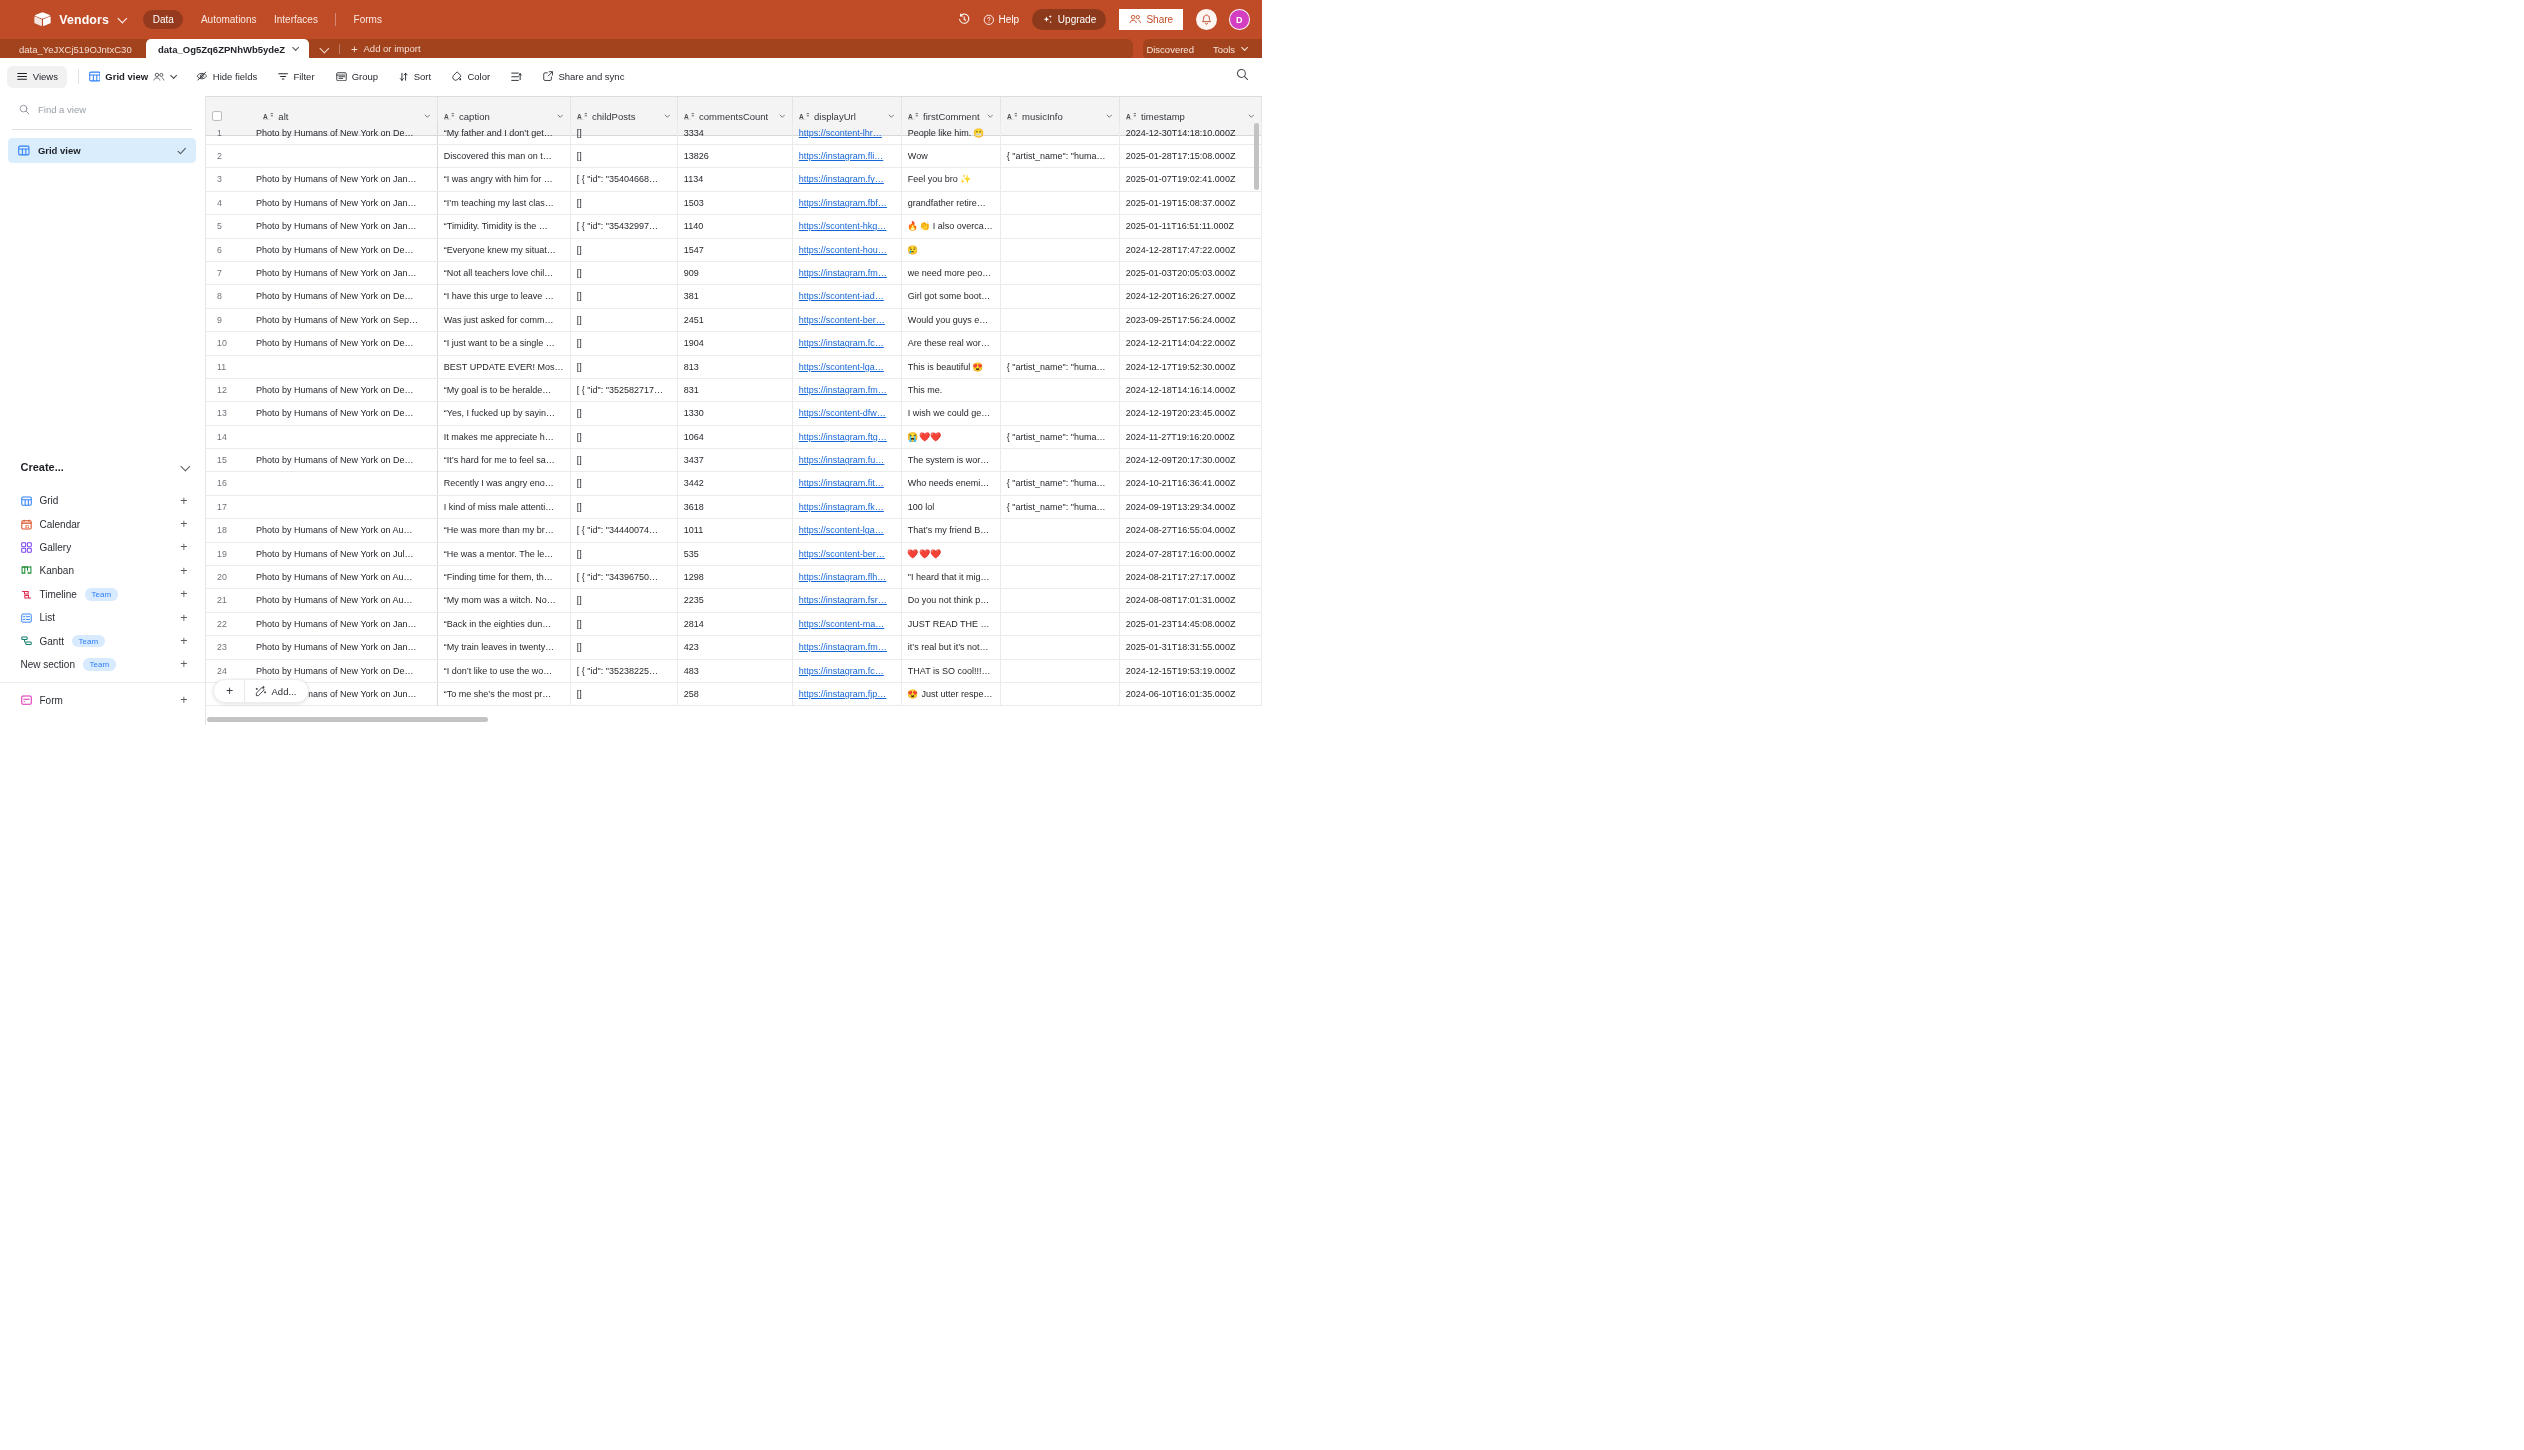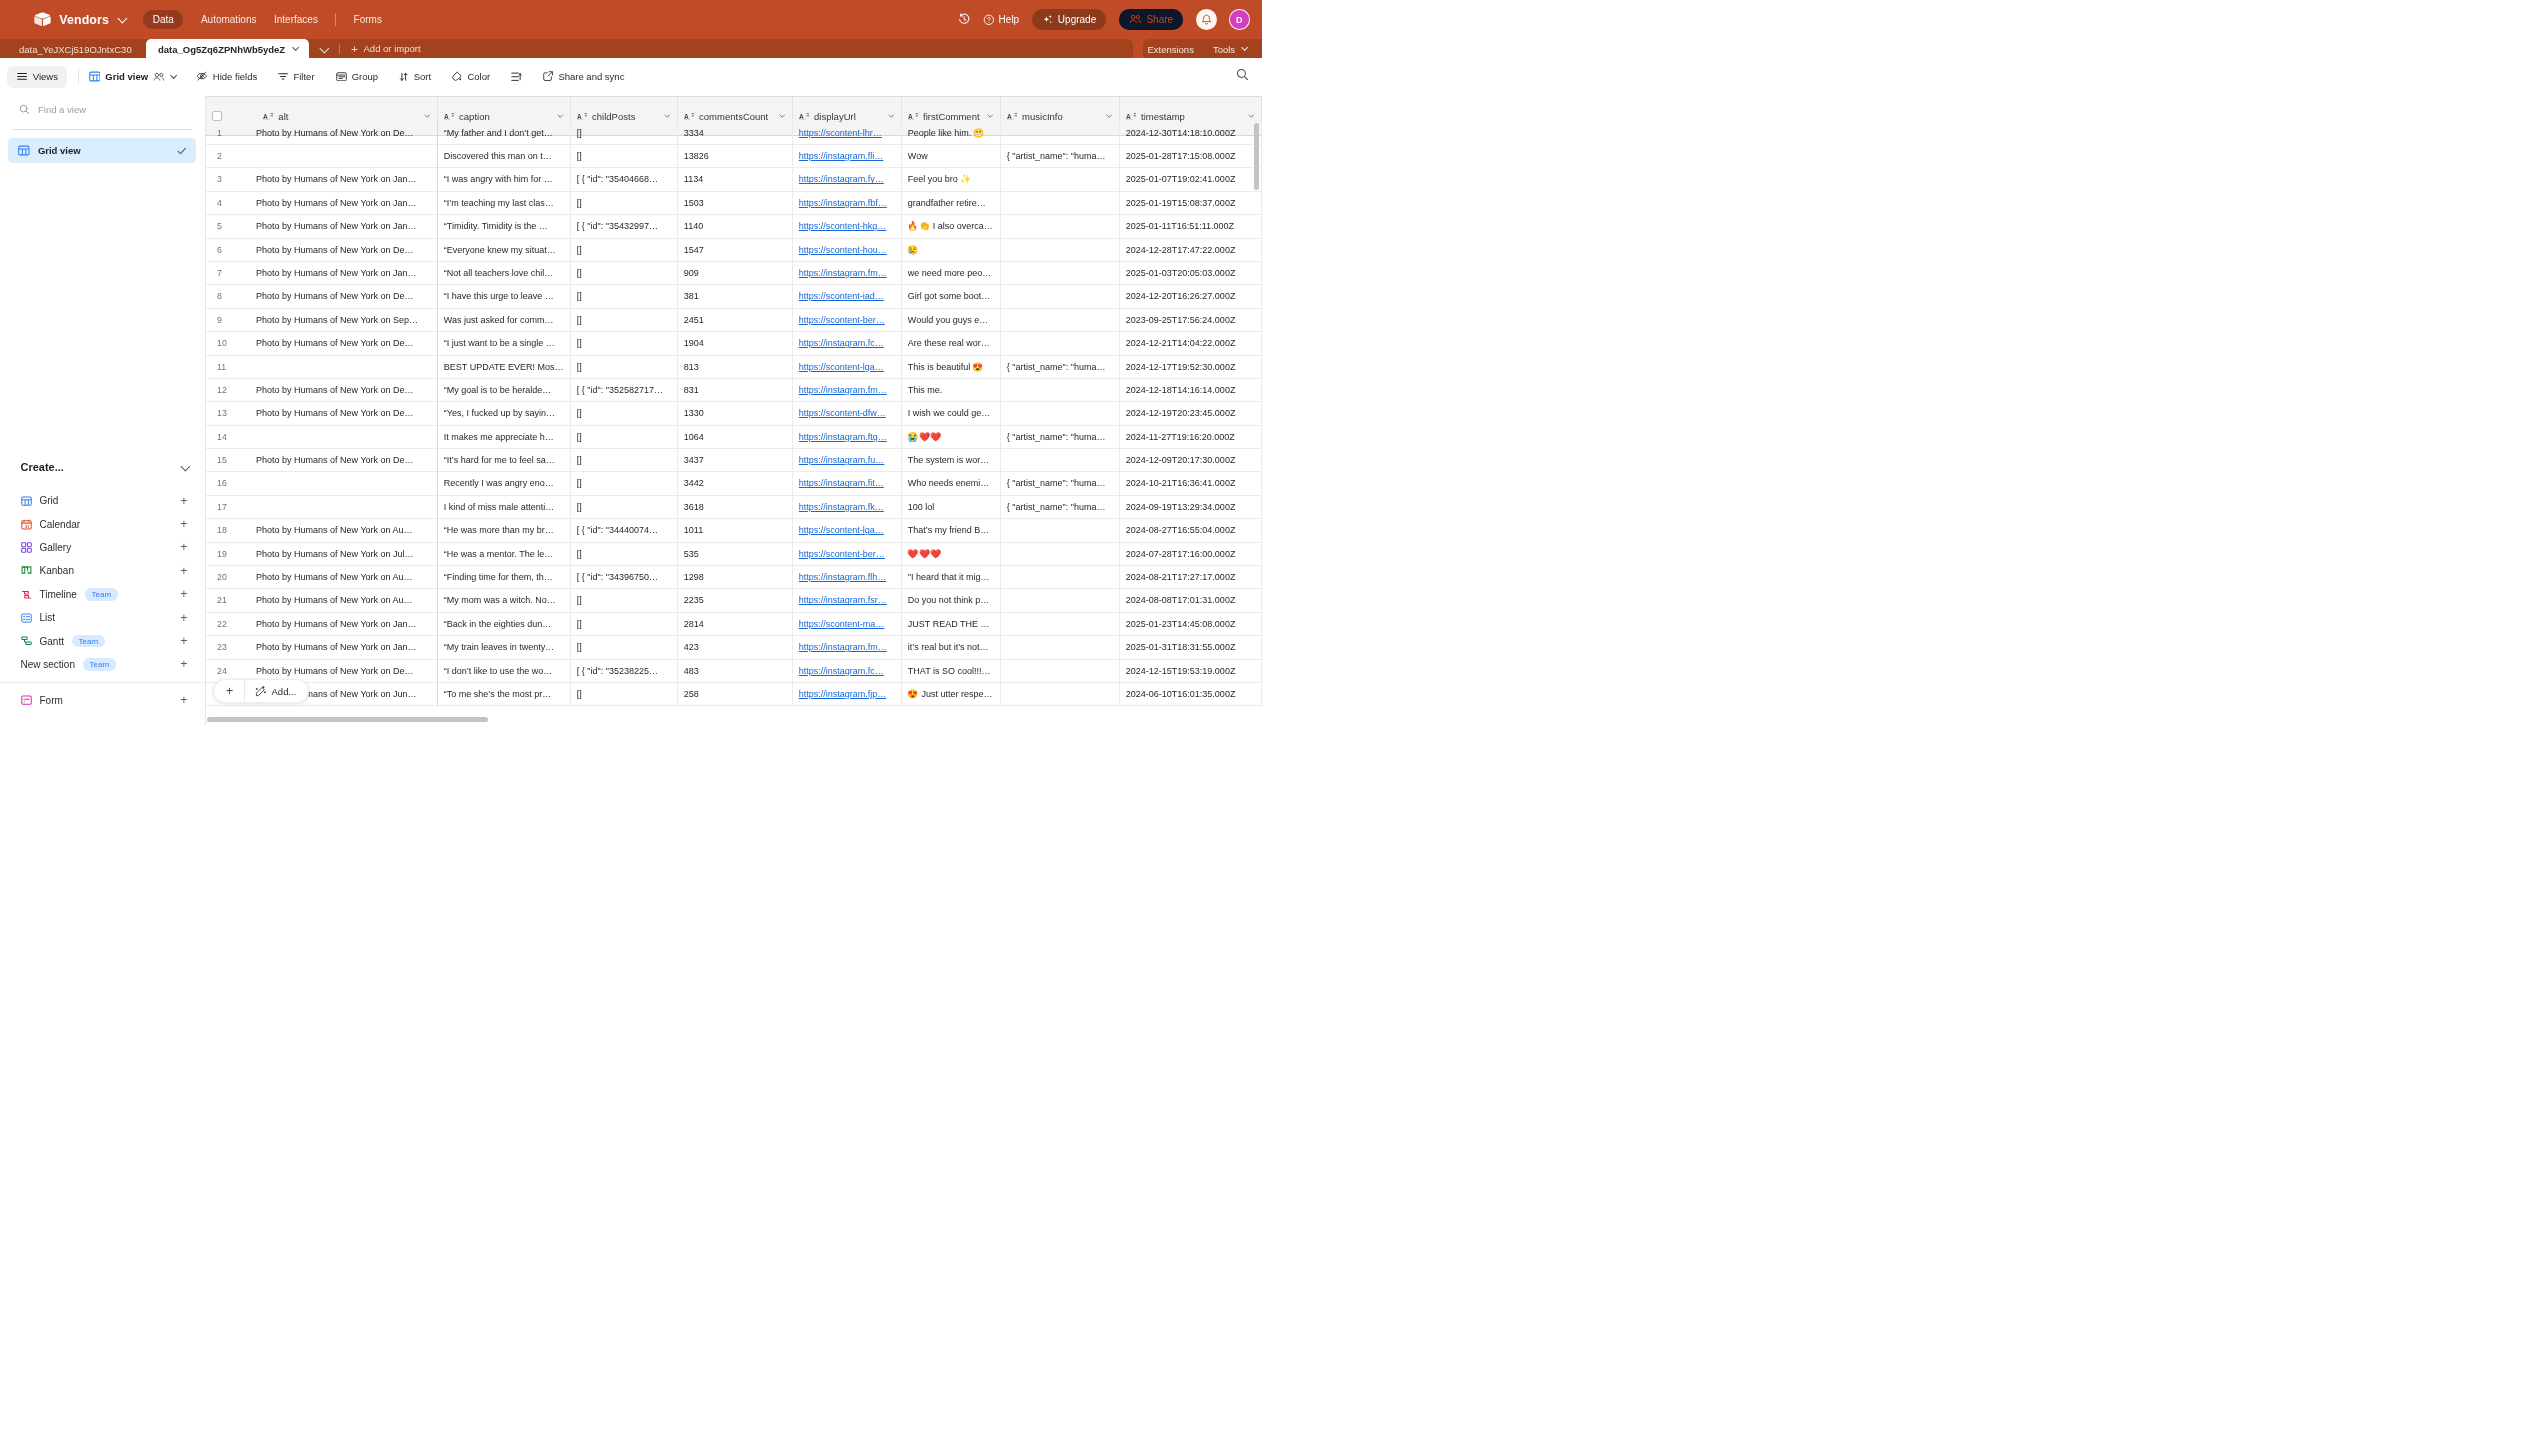--- a/index.html
+++ b/index.html
@@ -16,21 +16,21 @@
   .topbar{position:absolute;left:0;top:0;width:1262px;height:39px;background:var(--topbar);display:flex;align-items:center;padding:0 12.4px 0 17.5px;}
   .brand{display:flex;align-items:center;gap:8.8px;margin-left:16px;}
   .brand-name{color:#fff;font-size:12.4px;font-weight:bold;letter-spacing:0.1px;}
   .chev{width:6.6px;height:6.6px;border-right:1.2px solid currentColor;border-bottom:1.2px solid currentColor;transform:rotate(45deg) translateY(-1.5px);display:inline-block;}
   .topnav{display:flex;align-items:center;margin-left:19px;gap:17.5px;color:#fbe9e1;font-size:10px;}
   .navpill{background:rgba(0,0,0,.22);color:#fff;padding:4.4px 9.5px;border-radius:11px;}
   .navdiv{width:0.7px;height:12.4px;background:rgba(255,255,255,.35);}
   .topright{margin-left:auto;display:flex;align-items:center;gap:12.4px;}
   .tr-item{display:flex;align-items:center;gap:4.4px;color:#fff;font-size:10px;}
   .upgrade{background:var(--pill-dark);border-radius:11.7px;padding:5.1px 10.2px;display:flex;gap:5.1px;align-items:center;color:#fff;font-size:10px;}
-  .sharebtn{background:#0f172a;border-radius:10px;padding:5.1px 10.2px;display:flex;gap:5.1px;align-items:center;color:var(--topbar);font-size:10px;}
+  .sharebtn{background:#ffffff;border-radius:0;padding:5.1px 10.2px;display:flex;gap:5.1px;align-items:center;color:var(--topbar);font-size:10px;}
   .bellbtn{width:21px;height:21px;border-radius:50%;background:#fdf6f3;display:flex;align-items:center;justify-content:center;}
   .avatar{width:20.5px;height:20.5px;border-radius:50%;background:var(--avatar);border:1.5px solid rgba(255,255,255,.95);color:#fff;font-size:9px;font-weight:bold;display:flex;align-items:center;justify-content:center;}
 
   
   .tabbar{position:absolute;left:0;top:39px;width:1262px;height:20px;background:var(--topbar);}
   .tabpanel-left{position:absolute;left:0;top:0;height:20px;width:1133px;background:var(--tab-panel);border-radius:0 5.8px 5.8px 0;display:flex;align-items:center;}
   .tabpanel-right{position:absolute;left:1143px;right:0;top:0;height:20px;background:var(--tab-panel);border-radius:5.8px 0 0 5.8px;display:flex;align-items:center;justify-content:flex-end;gap:19px;padding-right:16px;color:#f6e4da;font-size:9.5px;}
   .tab-inactive{color:#f3dcd2;font-size:9.5px;padding:0 14.6px 0 19px;}
   .tab-active{background:#fff;height:20px;border-radius:5.1px 5.1px 0 0;display:flex;align-items:center;gap:6.6px;padding:0 11.7px;font-size:9.5px;font-weight:bold;color:#22242a;}
   .tab-active .chev{color:#555;width:5.1px;height:5.1px;}
@@ -164,21 +164,21 @@
       <span class="chev"></span>
     </span>
     <span class="tabchev chev"></span>
     <span class="tabsep"></span>
     <span class="addimport">
       <span class="plus">+</span>
       <span>Add or import</span>
     </span>
   </div>
   <div class="tabpanel-right">
-    <span>Extensions</span>
+    <span>Discovered</span>
     <span style="display:flex;align-items:center;gap:5.8px">
       <span>Tools</span>
       <span class="chev" style="width:5.1px;height:5.1px"></span>
     </span>
   </div>
 </div>
 
 <div class="toolbar">
   <span class="viewsbtn">
     <svg width="10.2" height="8.8" viewBox="0 0 14 12" stroke="#1d1f25" stroke-width="1.4" stroke-linecap="round">

